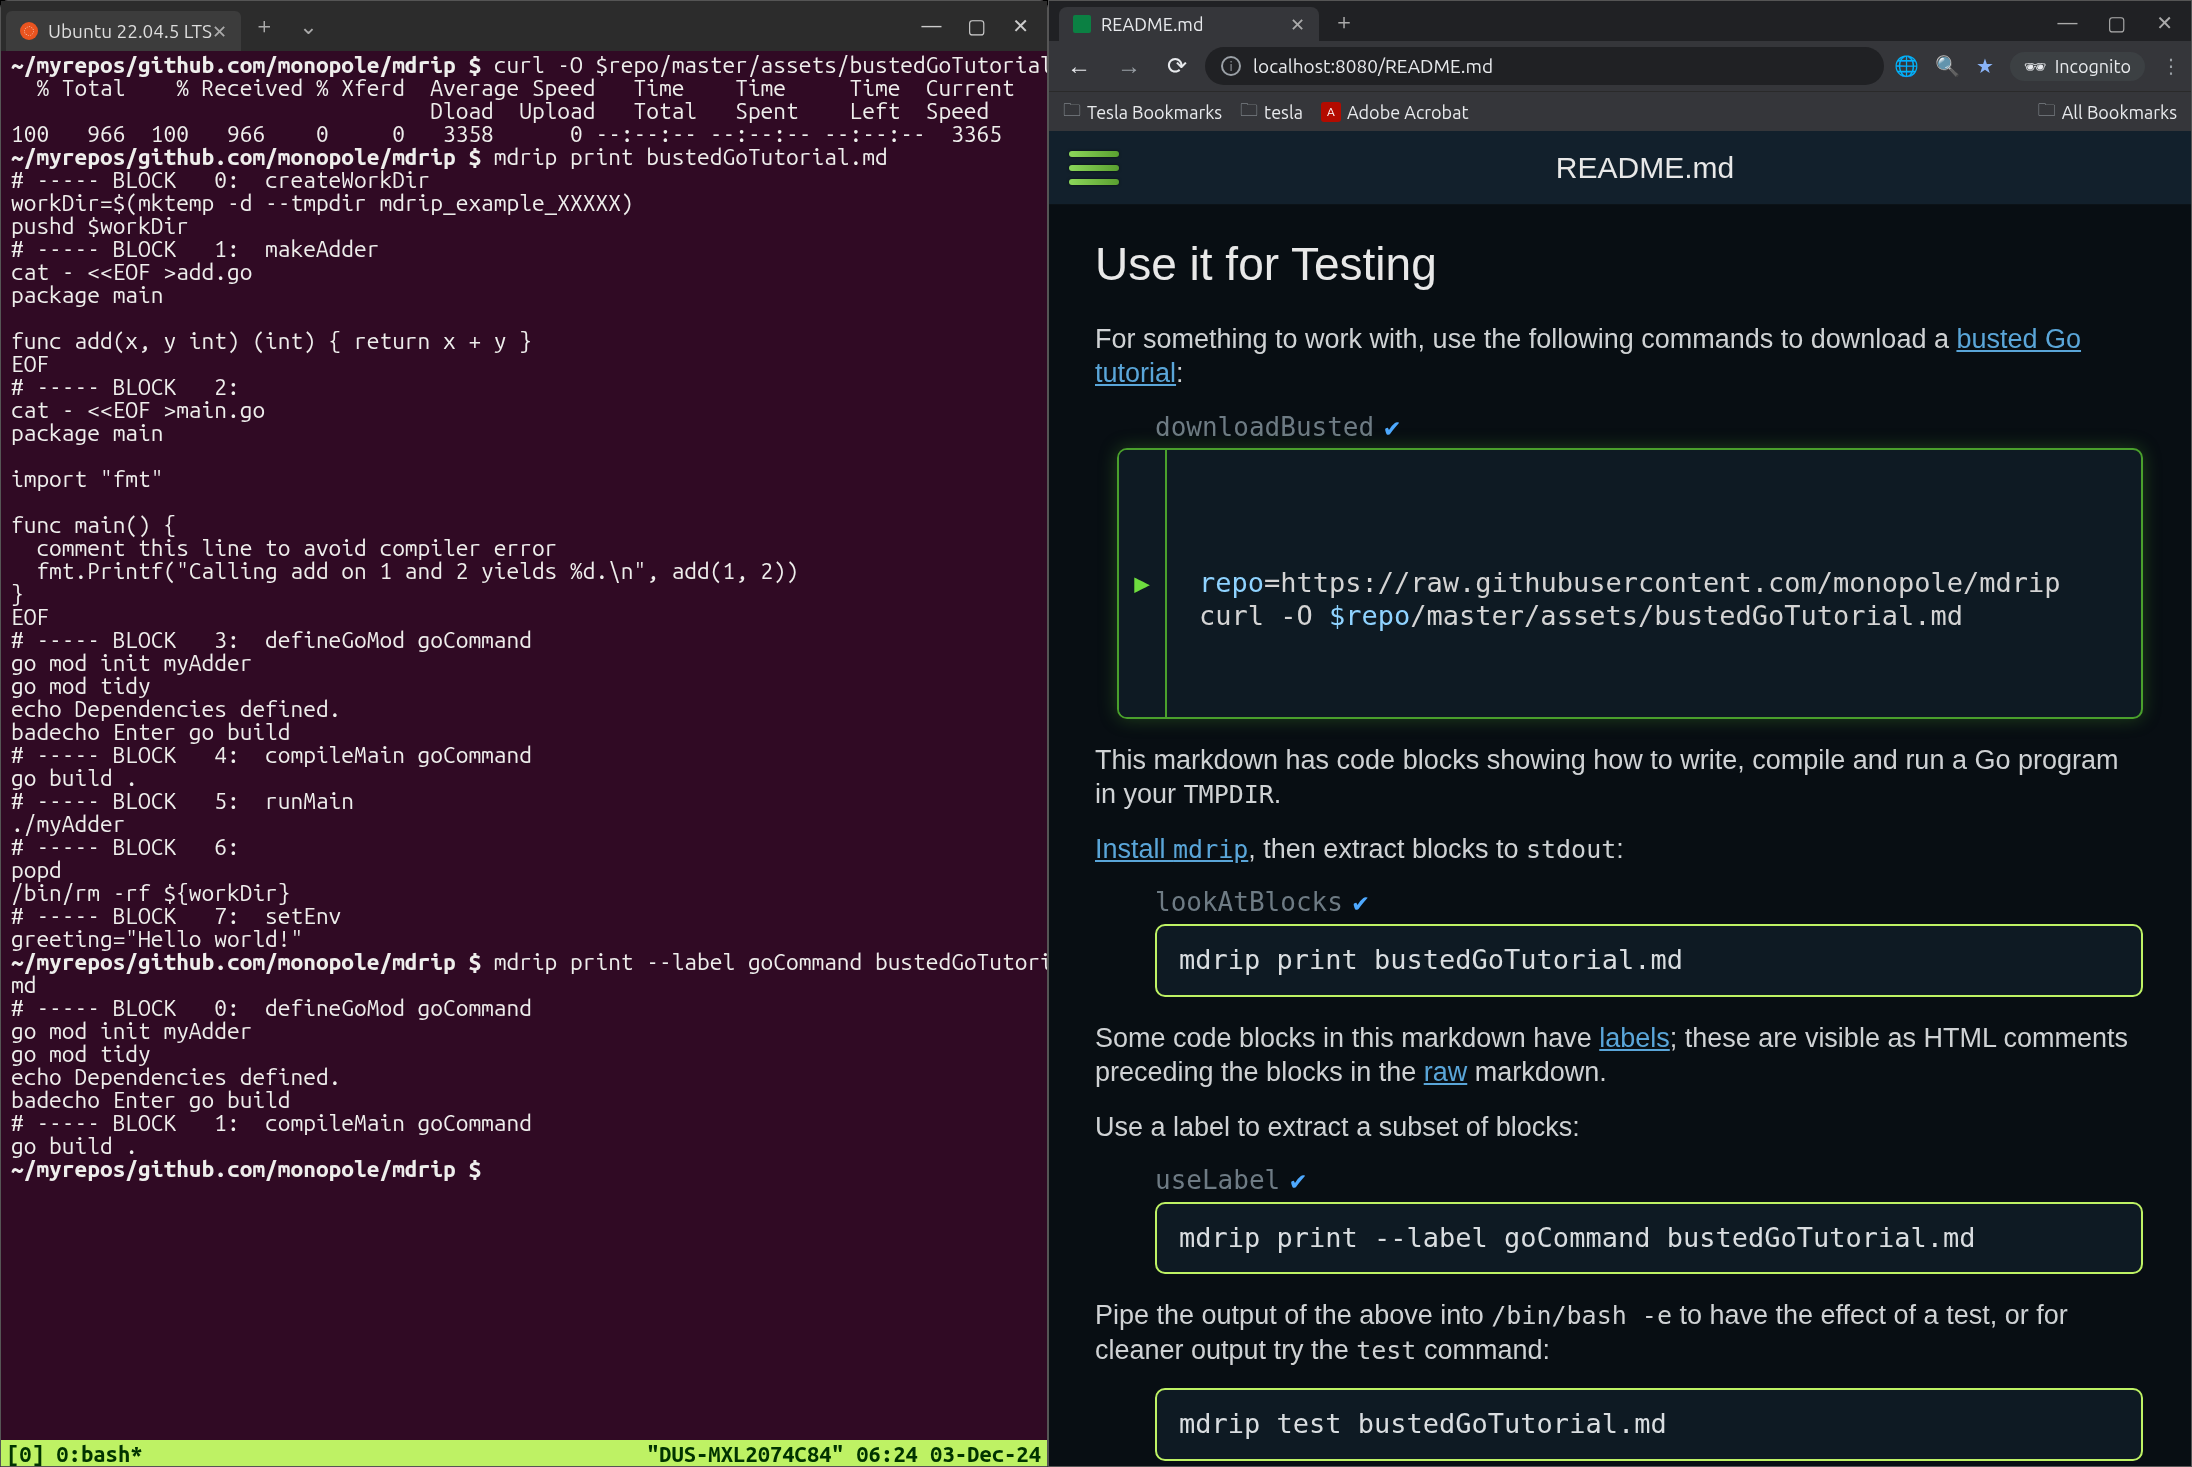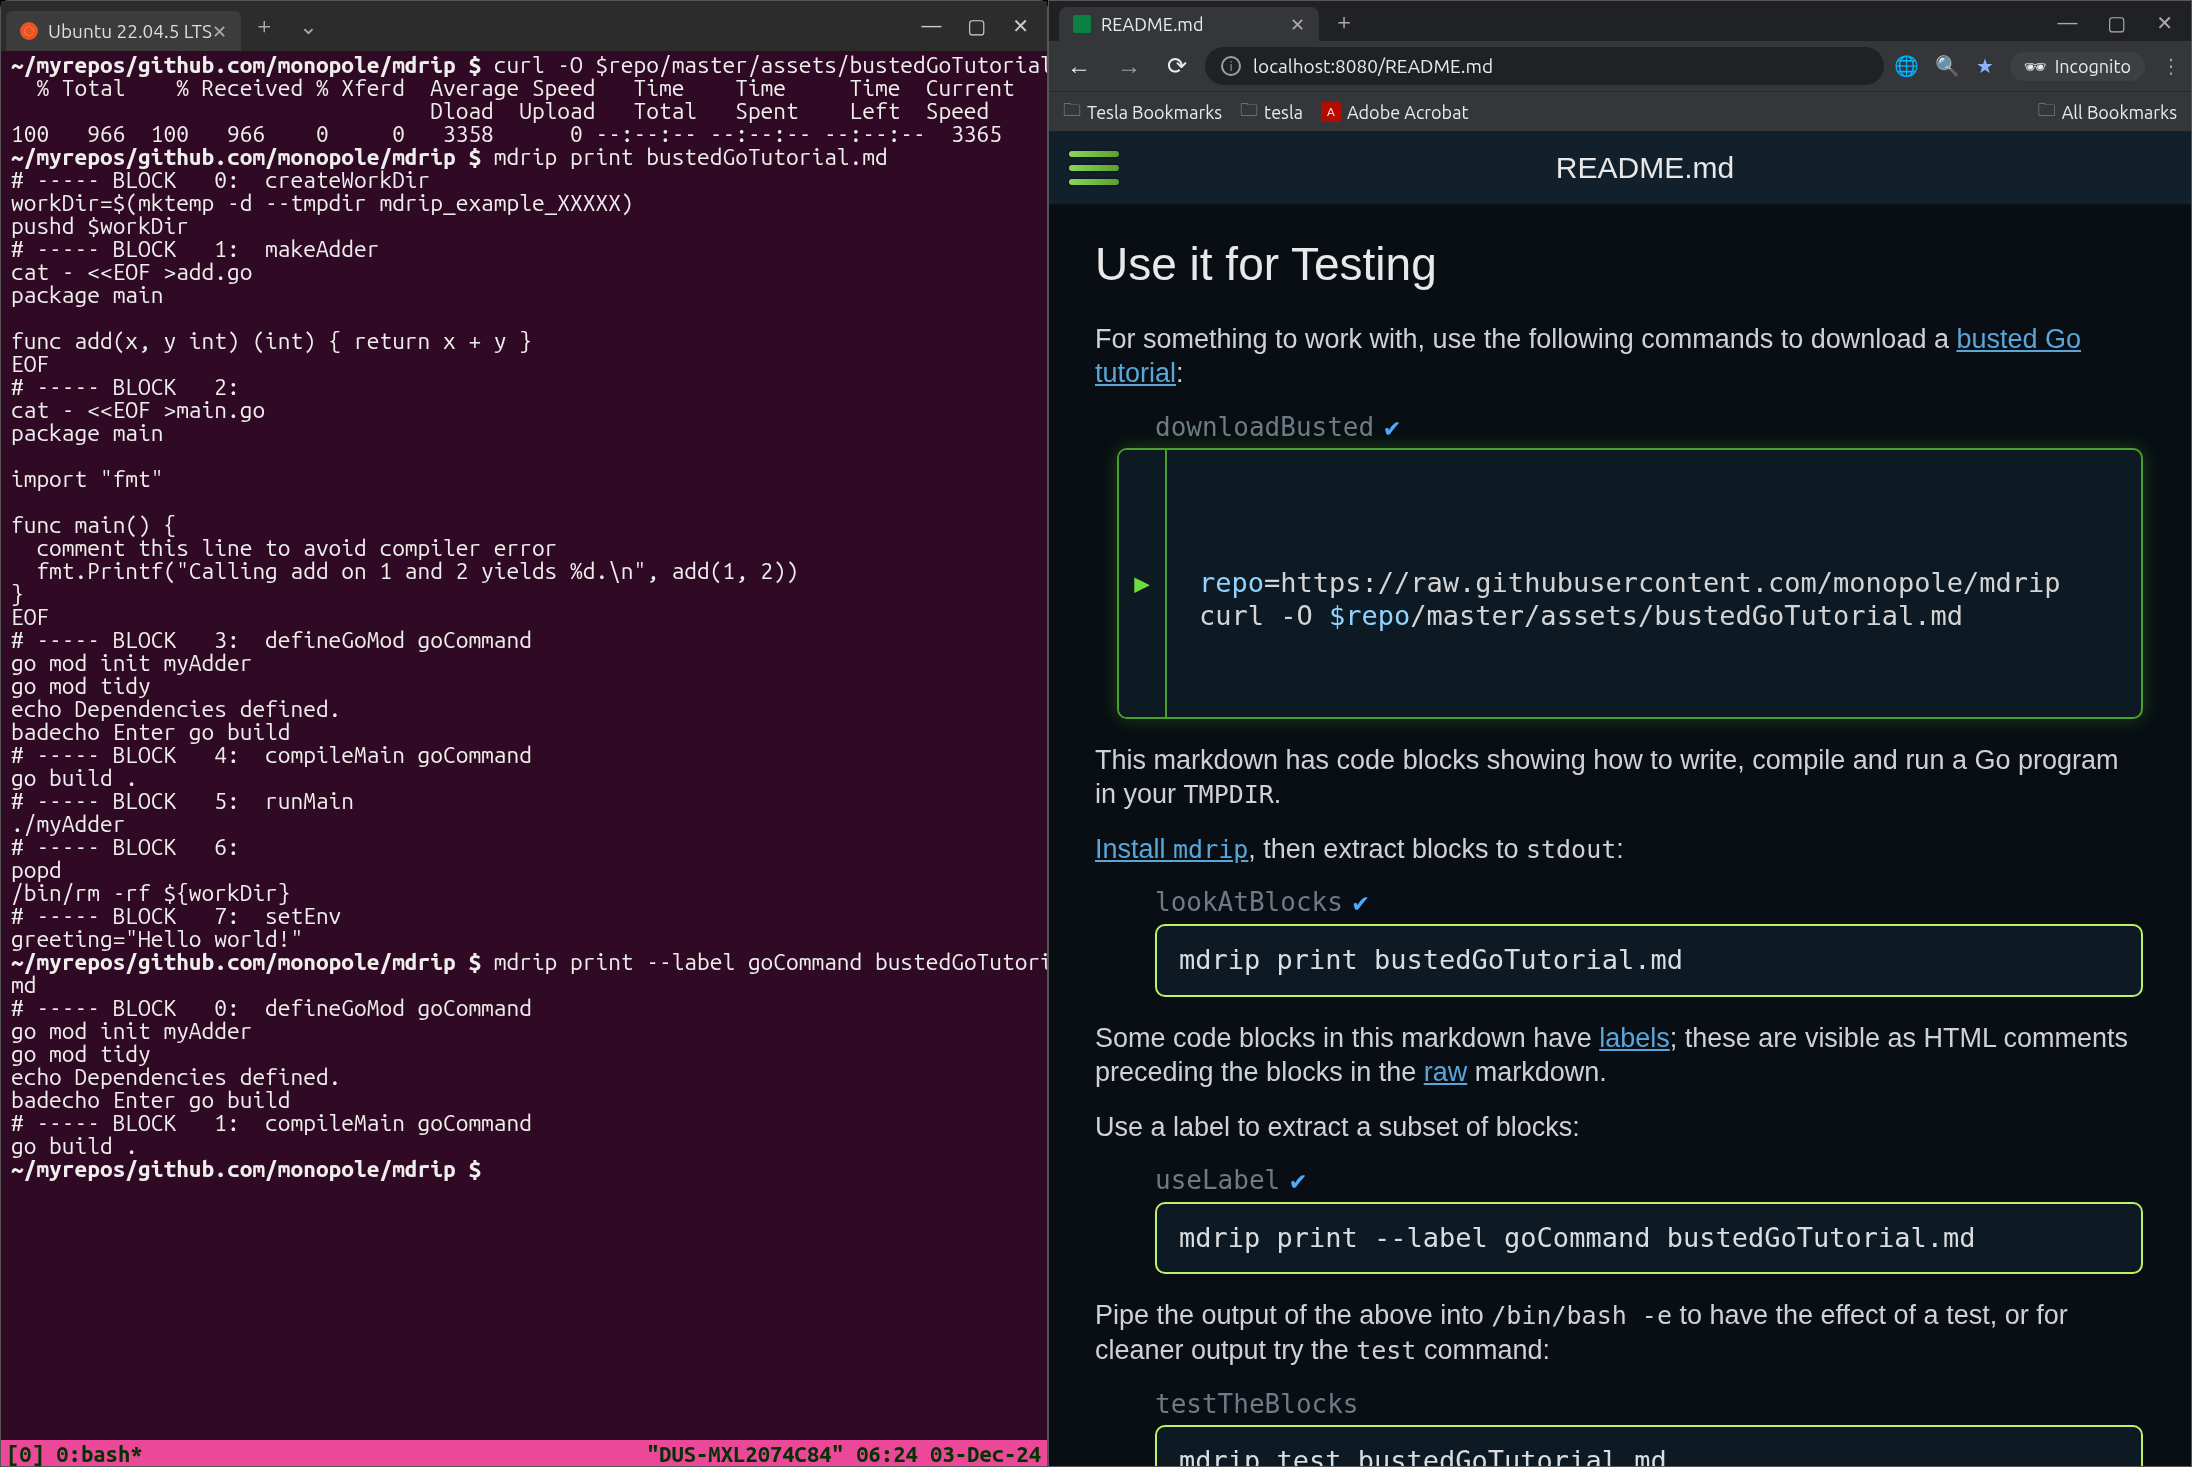--- a/index.html
+++ b/index.html
@@ -65,21 +65,21 @@
   font-family: "Ubuntu Mono", "DejaVu Sans Mono", "Consolas", monospace;
   font-size: 22.7px;
   line-height: 23px;
   color: #eeeeec;
   white-space: pre;
   overflow: hidden;
 }
 .term-prompt { color: #eeeeec; font-weight: bold; }
 .term-status {
   height: 26px;
-  background: #ec4899;
+  background: #bef264;
   color: #003300;
   font-family: "Ubuntu Mono", monospace;
   font-size: 22px;
   display: flex;
   align-items: center;
   padding: 0 6px;
   font-weight: bold;
 }
 .term-status-right { margin-left: auto; }
 
@@ -458,21 +458,18 @@
 
       <div class="block-label">
         <span>useLabel</span><span class="chk">✔</span>
       </div>
       <div class="codeblock"><span>mdrip print --label goCommand bustedGoTutorial.md</span></div>
 
       <p>
         <span>Pipe the output of the above into </span><span class="mono-inline">/bin/bash -e</span><span> to have the effect of a test, or for cleaner output try the </span><span class="mono-inline">test</span><span> command:</span>
       </p>
 
-      <div class="block-label">
-        <span>testTheBlocks</span>
-      </div>
       <div class="codeblock"><span>mdrip test bustedGoTutorial.md</span>
 </div>
 
     </div>
   </div>
 </div>
 
 </body></html>

